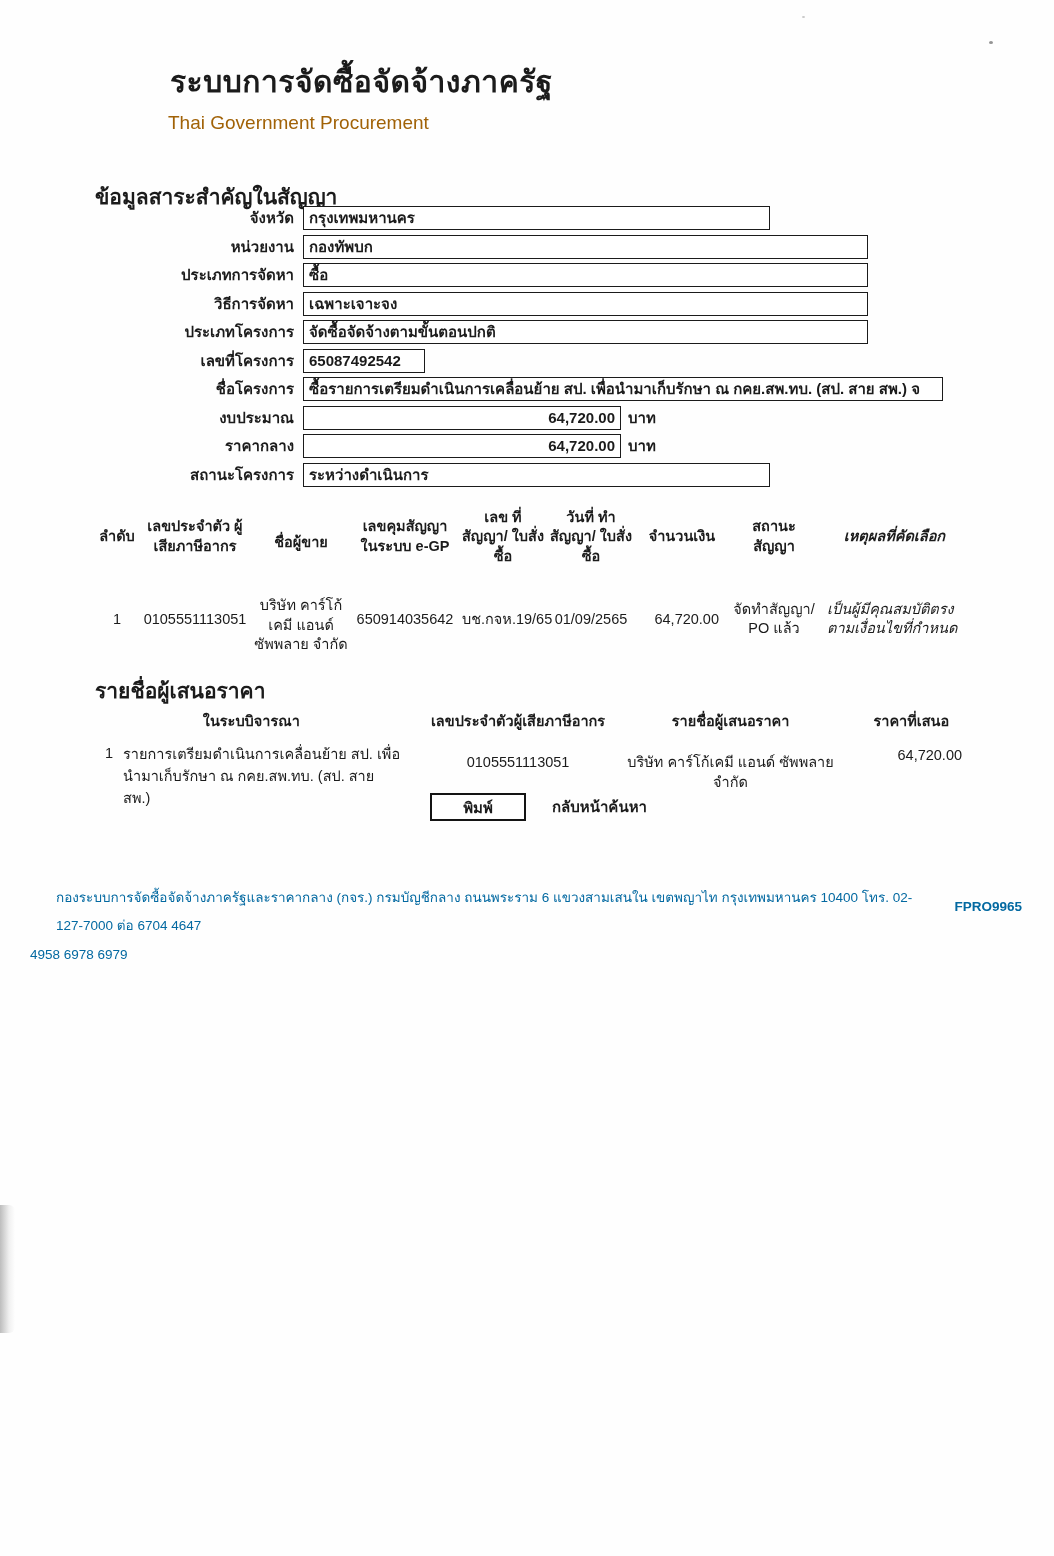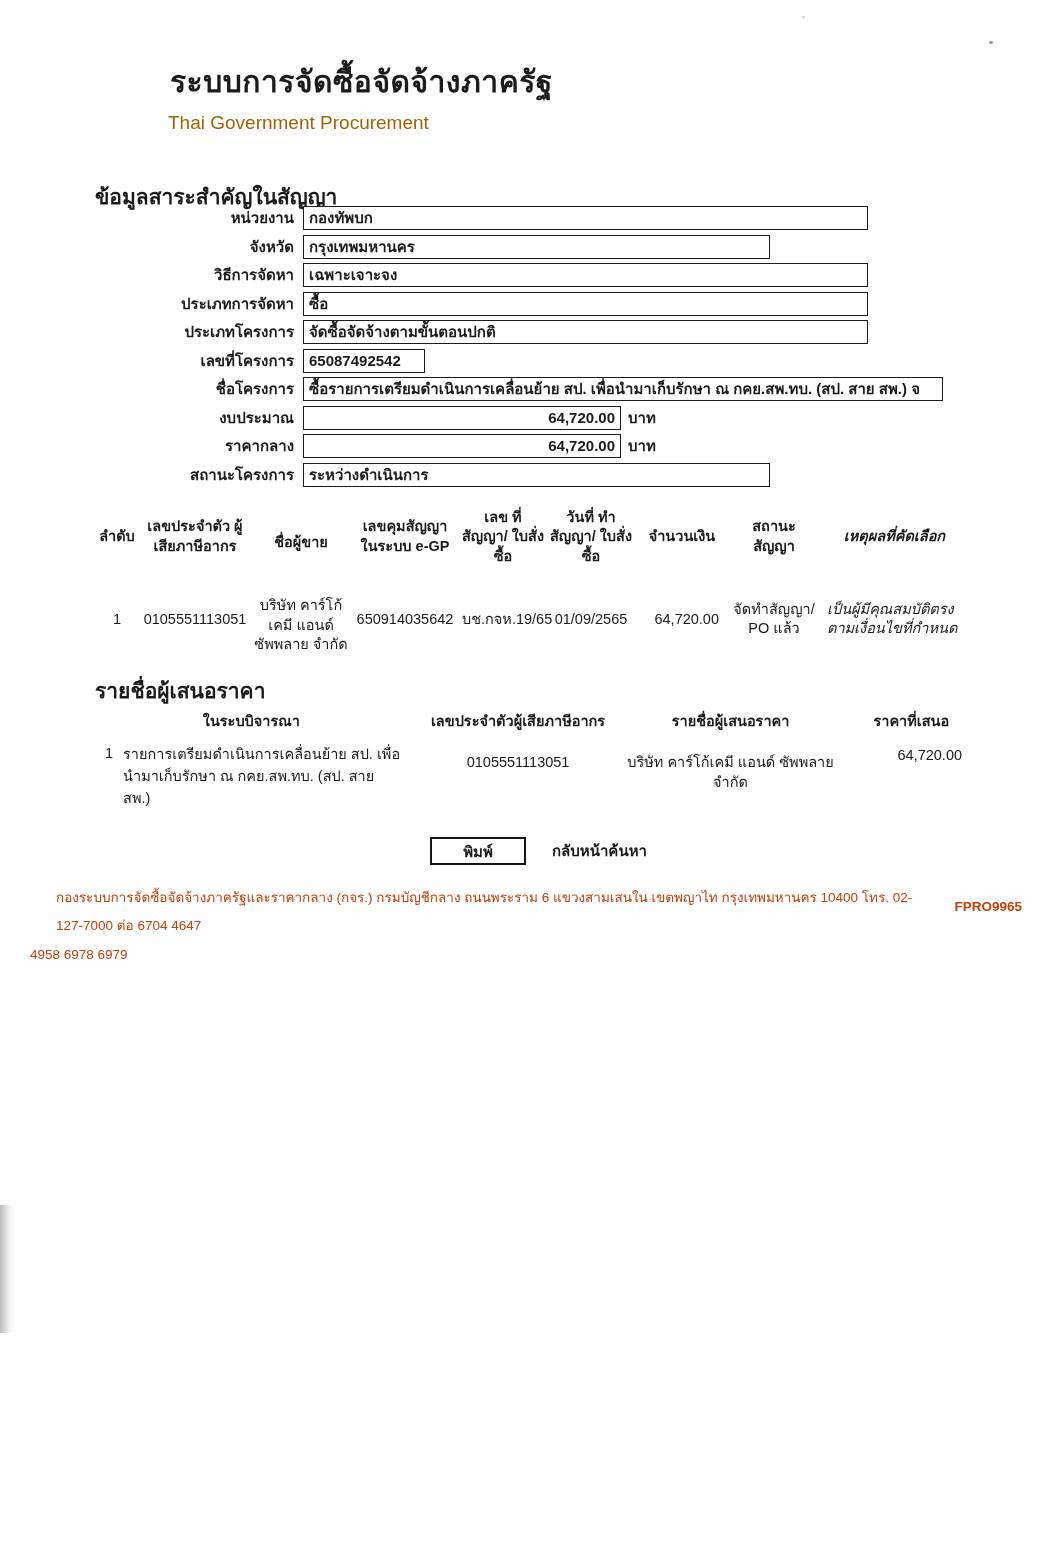--- a/index.html
+++ b/index.html
@@ -130,21 +130,21 @@
   }
   .item-no { flex-shrink: 0; }
   .item-text { width: 278px; line-height: 1.5; }
   #bidders-table .tbl-row .b-taxid,
   #bidders-table .tbl-row .b-bidder { padding-top: 9px; }
   #bidders-table .tbl-row .b-price { text-align: right; padding-right: 8px; padding-top: 2px; }
 
   
   .actions {
     position: absolute;
-    left: 430px; top: 837px;
+    left: 430px; top: 793px;
     display: flex;
     align-items: center;
     gap: 26px;
   }
   .print-btn {
     width: 96px;
     height: 28px;
     border: 2.5px solid #141414;
     background: #fff;
     font-family: inherit;
@@ -162,21 +162,21 @@
     cursor: pointer;
   }
 
   
   .footer {
     position: absolute;
     left: 30px; top: 884px;
     width: 994px;
     font-size: 13.5px;
     line-height: 2.1;
-    color: #c2410c;
+    color: #0369a1;
   }
   .footer-line1 { padding-left: 26px; padding-right: 90px; }
   .footer-code {
     position: absolute;
     right: 2px; top: 9px;
     font-size: 13.5px;
     font-weight: 600;
   }
 
   
@@ -201,34 +201,34 @@
 
 <div class="page">
 
   <div class="doc-title">ระบบการจัดซื้อจัดจ้างภาครัฐ</div>
   <div class="doc-subtitle">Thai Government Procurement</div>
 
   <div class="section-title" id="contract-section-title">ข้อมูลสาระสำคัญในสัญญา</div>
 
   <div class="form-area">
     <div class="form-row">
+      <div class="form-label">จังหวัด</div>
+      <div class="form-box w-med">กรุงเทพมหานคร</div>
+    </div>
+    <div class="form-row">
       <div class="form-label">หน่วยงาน</div>
       <div class="form-box w-full">กองทัพบก</div>
     </div>
     <div class="form-row">
-      <div class="form-label">จังหวัด</div>
-      <div class="form-box w-med">กรุงเทพมหานคร</div>
+      <div class="form-label">ประเภทการจัดหา</div>
+      <div class="form-box w-full">ซื้อ</div>
     </div>
     <div class="form-row">
       <div class="form-label">วิธีการจัดหา</div>
       <div class="form-box w-full">เฉพาะเจาะจง</div>
-    </div>
-    <div class="form-row">
-      <div class="form-label">ประเภทการจัดหา</div>
-      <div class="form-box w-full">ซื้อ</div>
     </div>
     <div class="form-row">
       <div class="form-label">ประเภทโครงการ</div>
       <div class="form-box w-full">จัดซื้อจัดจ้างตามขั้นตอนปกติ</div>
     </div>
     <div class="form-row">
       <div class="form-label">เลขที่โครงการ</div>
       <div class="form-box w-num">65087492542</div>
     </div>
     <div class="form-row">

